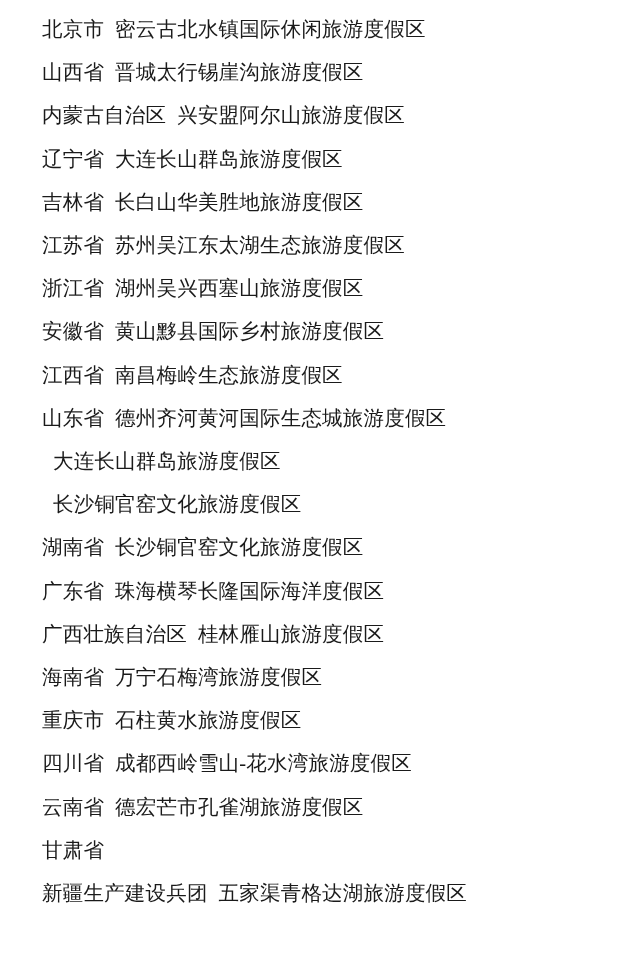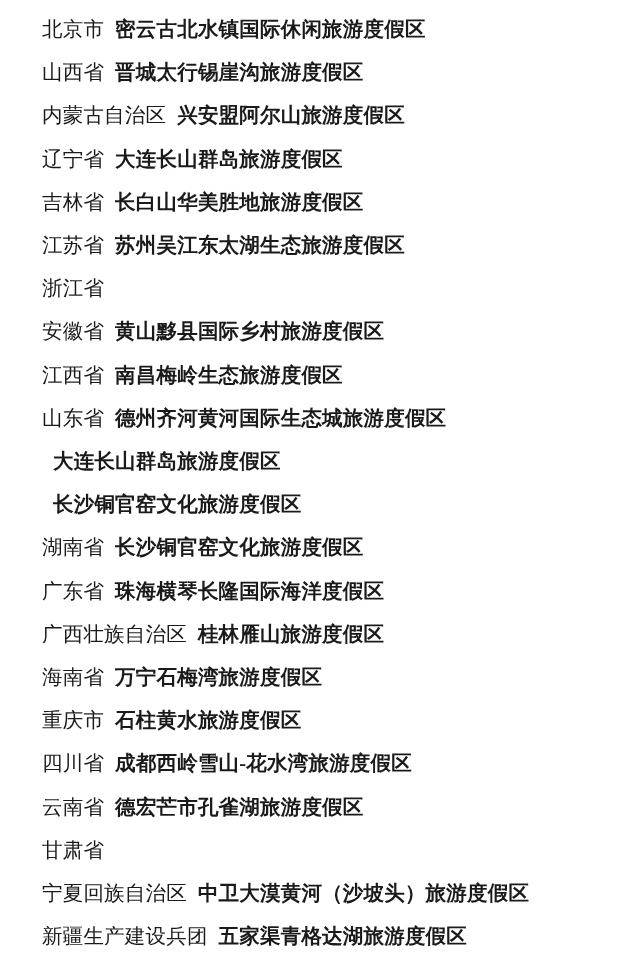--- a/index.html
+++ b/index.html
@@ -34,21 +34,20 @@
   .province {
     flex: 0 0 auto;
   }
   .gap {
     display: inline-block;
     width: 11px;
     flex: 0 0 auto;
   }
   .resort {
     flex: 0 0 auto;
-    font-weight: bold;
   }
 </style>
 </head>
 <body>
 
 <div class="doc">
 
   <div class="row">
     <span class="province">北京市</span>
     <span class="gap"></span>
@@ -81,20 +80,21 @@
 
   <div class="row">
     <span class="province">江苏省</span>
     <span class="gap"></span>
     <span class="resort">苏州吴江东太湖生态旅游度假区</span>
   </div>
 
   <div class="row">
     <span class="province">浙江省</span>
     <span class="gap"></span>
+    <span class="resort">湖州吴兴西塞山旅游度假区</span>
   </div>
 
   <div class="row">
     <span class="province">安徽省</span>
     <span class="gap"></span>
     <span class="resort">黄山黟县国际乡村旅游度假区</span>
   </div>
 
   <div class="row">
     <span class="province">江西省</span>
@@ -158,25 +158,20 @@
     <span class="province">云南省</span>
     <span class="gap"></span>
     <span class="resort">德宏芒市孔雀湖旅游度假区</span>
   </div>
 
   <div class="row">
     <span class="province">甘肃省</span>
     <span class="gap"></span>
   </div>
 
-  <div class="row">
-    <span class="province">宁夏回族自治区</span>
-    <span class="gap"></span>
-    <span class="resort">中卫大漠黄河（沙坡头）旅游度假区</span>
-  </div>
 
   <div class="row">
     <span class="province">新疆生产建设兵团</span>
     <span class="gap"></span>
     <span class="resort">五家渠青格达湖旅游度假区</span>
   </div>
 
 </div>
 
 </body></html>

